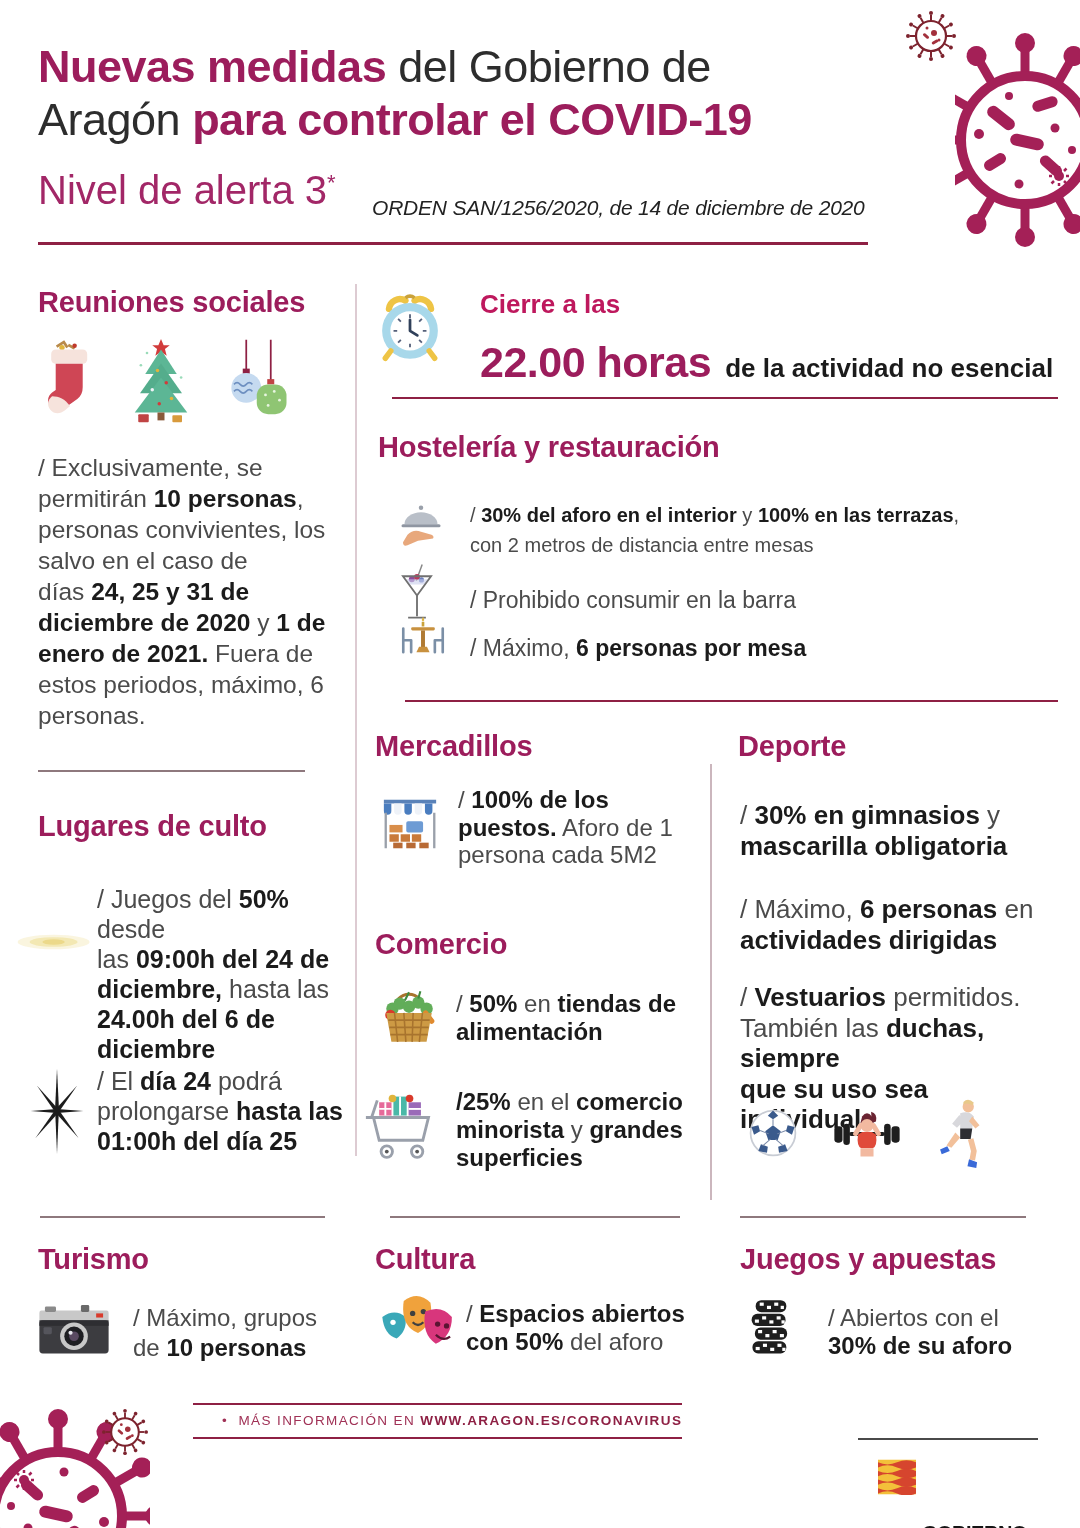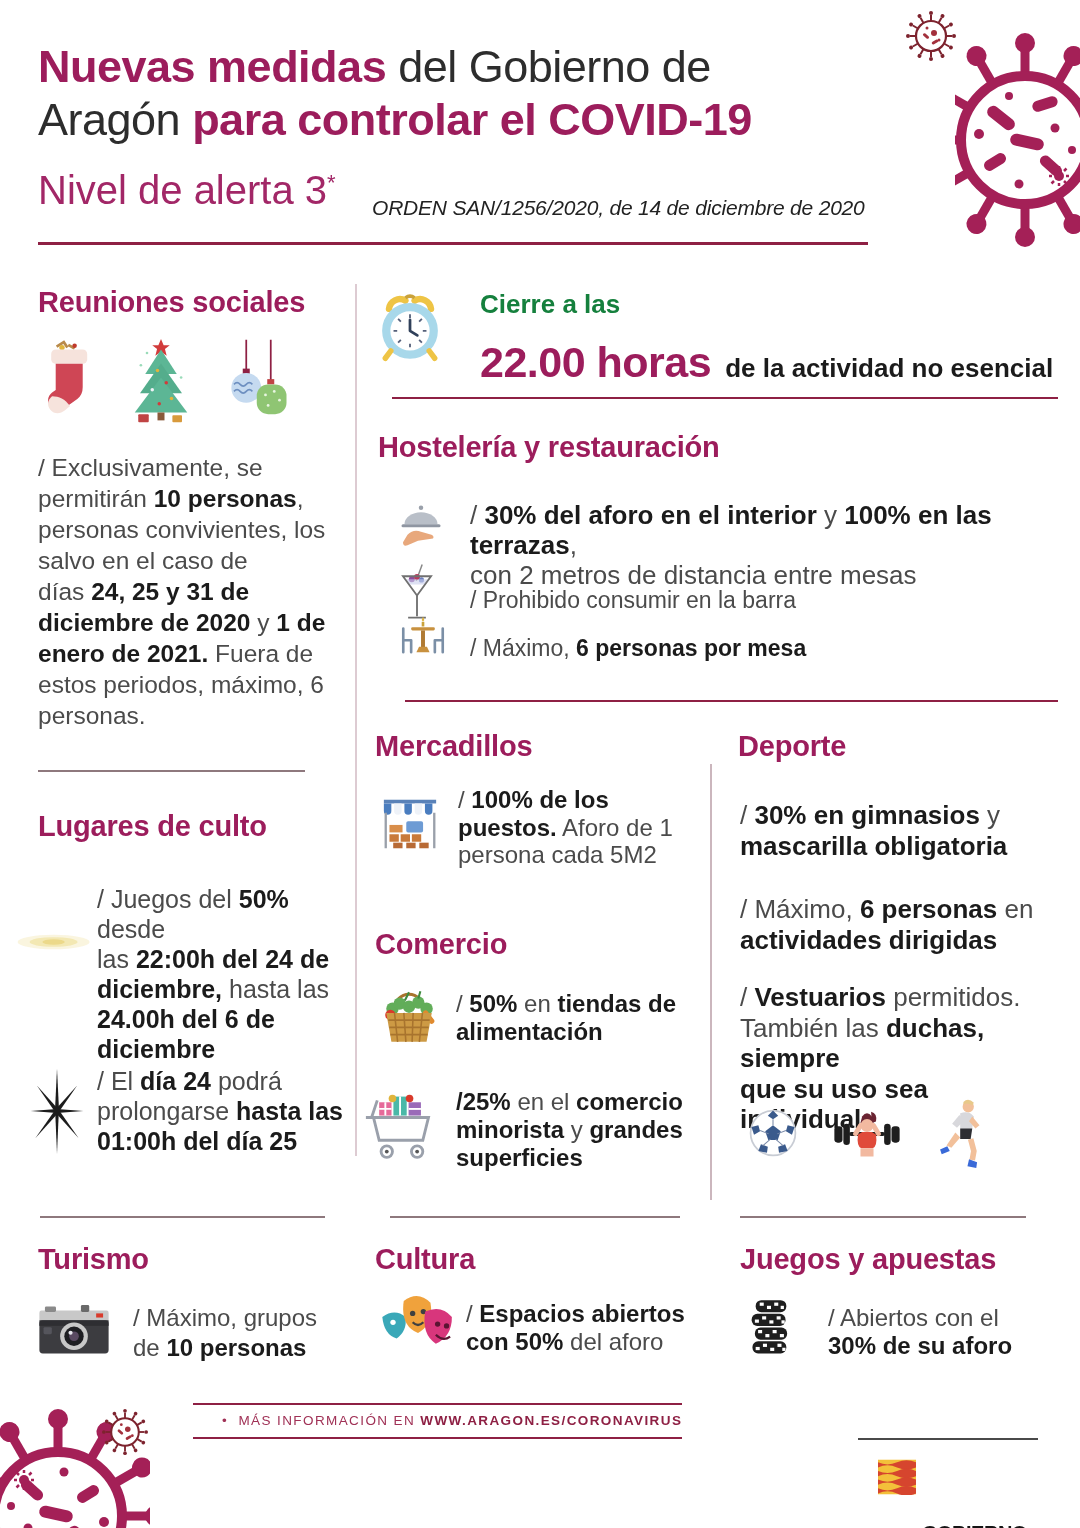--- a/index.html
+++ b/index.html
@@ -10,21 +10,21 @@
   .txt .b{font-weight:700;color:#1b1b1b}
   .acc{color:#9c1d5c;font-weight:700}
   .lt{font-weight:400;color:#2d2d2d}
   .hl{position:absolute;height:2px;background:#8e2044}
   .sd{position:absolute;height:2px;background:#7a6066;opacity:.85}
   .vl{position:absolute;width:2px;background:#ddcbd2}
   .title{font-size:45px;line-height:53px;font-weight:700;letter-spacing:-0.5px}
   .alert{font-size:40px;color:#a22767;font-weight:400}
   .alert sup{font-size:22px}
   .order{font-size:21px;font-style:italic;color:#222;letter-spacing:-0.2px}
-  .cierre-intro{font-size:26px;font-weight:700;color:#15803d}
+  .cierre-intro{font-size:26px;font-weight:700;color:#be185d}
   .cierre-time{font-size:43px;font-weight:700;color:#9c1d5c;letter-spacing:-0.5px}
   .cierre-rest{font-size:26px;font-weight:700;color:#1b1b1b;margin-left:14px}
   .finfo{font-size:13.5px;letter-spacing:1.4px;color:#a03156;font-weight:400}
   .finfo .url{font-weight:700;color:#8e2044}
   .logo-text{font-size:20px;line-height:18px;font-weight:700;color:#141414;letter-spacing:-0.5px}
 </style>
 </head>
 <body>
 
 <div class="page">
@@ -188,21 +188,21 @@
 
   <div class="abs h2" style="left:38px;top:810px">Lugares de culto</div>
 
   <svg class="abs" style="left:16px;top:922px" width="76" height="40" viewBox="0 0 95 42">
     <ellipse cx="47" cy="21" rx="45" ry="9" fill="#f5ecc0" opacity="0.5"></ellipse>
     <ellipse cx="47" cy="21" rx="30" ry="6" fill="#f0e2a0" opacity="0.7"></ellipse>
     <ellipse cx="47" cy="21" rx="14" ry="3.5" fill="#ecd98a"></ellipse>
   </svg>
   <div class="abs txt" style="left:97px;top:884px;width:255px;font-size:25px;line-height:30px">
     <div><span class="">/ Juegos del </span><span class="b">50%</span><span class=""> desde</span></div>
-      <div><span class="">las </span><span class="b">22:00h del 24 de</span></div>
+      <div><span class="">las </span><span class="b">09:00h del 24 de</span></div>
     <div><span class="b">diciembre,</span><span class=""> hasta las</span></div>
       <div><span class="b">24.00h del 6 de</span></div>
     <div><span class="b">diciembre</span></div>
   </div>
 
   <svg class="abs" style="left:26px;top:1060px" width="62" height="102" viewBox="0 0 80 110">
     <g fill="#1c1c1c">
       <polygon points="40,0 42.5,52 40,110 37.5,52"></polygon>
       <polygon points="6,55 40,52.5 74,55 40,57.5"></polygon>
       <polygon points="14,22 42,53 68,90 38,57"></polygon>
@@ -255,21 +255,21 @@
   <div class="hl" style="left:392px;top:397px;width:666px"></div>
 
   <div class="abs h2" style="left:378px;top:431px">Hostelería y restauración</div>
 
   <svg class="abs" style="left:400px;top:496px" width="42" height="58" viewBox="0 0 56 62">
     <circle cx="28" cy="8" r="3" fill="#9aa0aa"></circle>
     <path d="M6 30 a22 16 0 0 1 44 0 z" fill="#b9bfc8"></path>
     <rect x="2" y="30" width="52" height="4" rx="2" fill="#8f96a2"></rect>
     <path d="M10 44 q8 -8 18 -4 l14 4 q4 2 2 5 l-20 3 -14 6 q-6 2 -6 -4 z" fill="#e8a87c"></path>
   </svg>
-  <div class="abs txt" style="left:470px;top:500px;width:588px;font-size:26px;line-height:30px">
+  <div class="abs txt" style="left:470px;top:500px;width:588px;font-size:20px;line-height:30px">
     <div><span class="">/ </span><span class="b">30% del aforo en el interior</span><span class=""> y </span><span class="b">100% en las terrazas</span><span class="">,</span></div>
       <div><span class="">con 2 metros de distancia entre mesas</span></div>
   </div>
 
   <svg class="abs" style="left:400px;top:556px" width="34" height="76" viewBox="0 0 46 84">
     <path d="M30 2 l-8 22" stroke="#888888" stroke-width="2"></path>
     <circle cx="16" cy="22" r="4" fill="#8e4a9e"></circle>
       <circle cx="23" cy="19" r="4" fill="#b83a5c"></circle>
       <circle cx="29" cy="23" r="3.5" fill="#6d7fc0"></circle>
     <path d="M8 22 h30 l-4 7 h-22 z" fill="#c8cdeb" opacity="0.6"></path>

